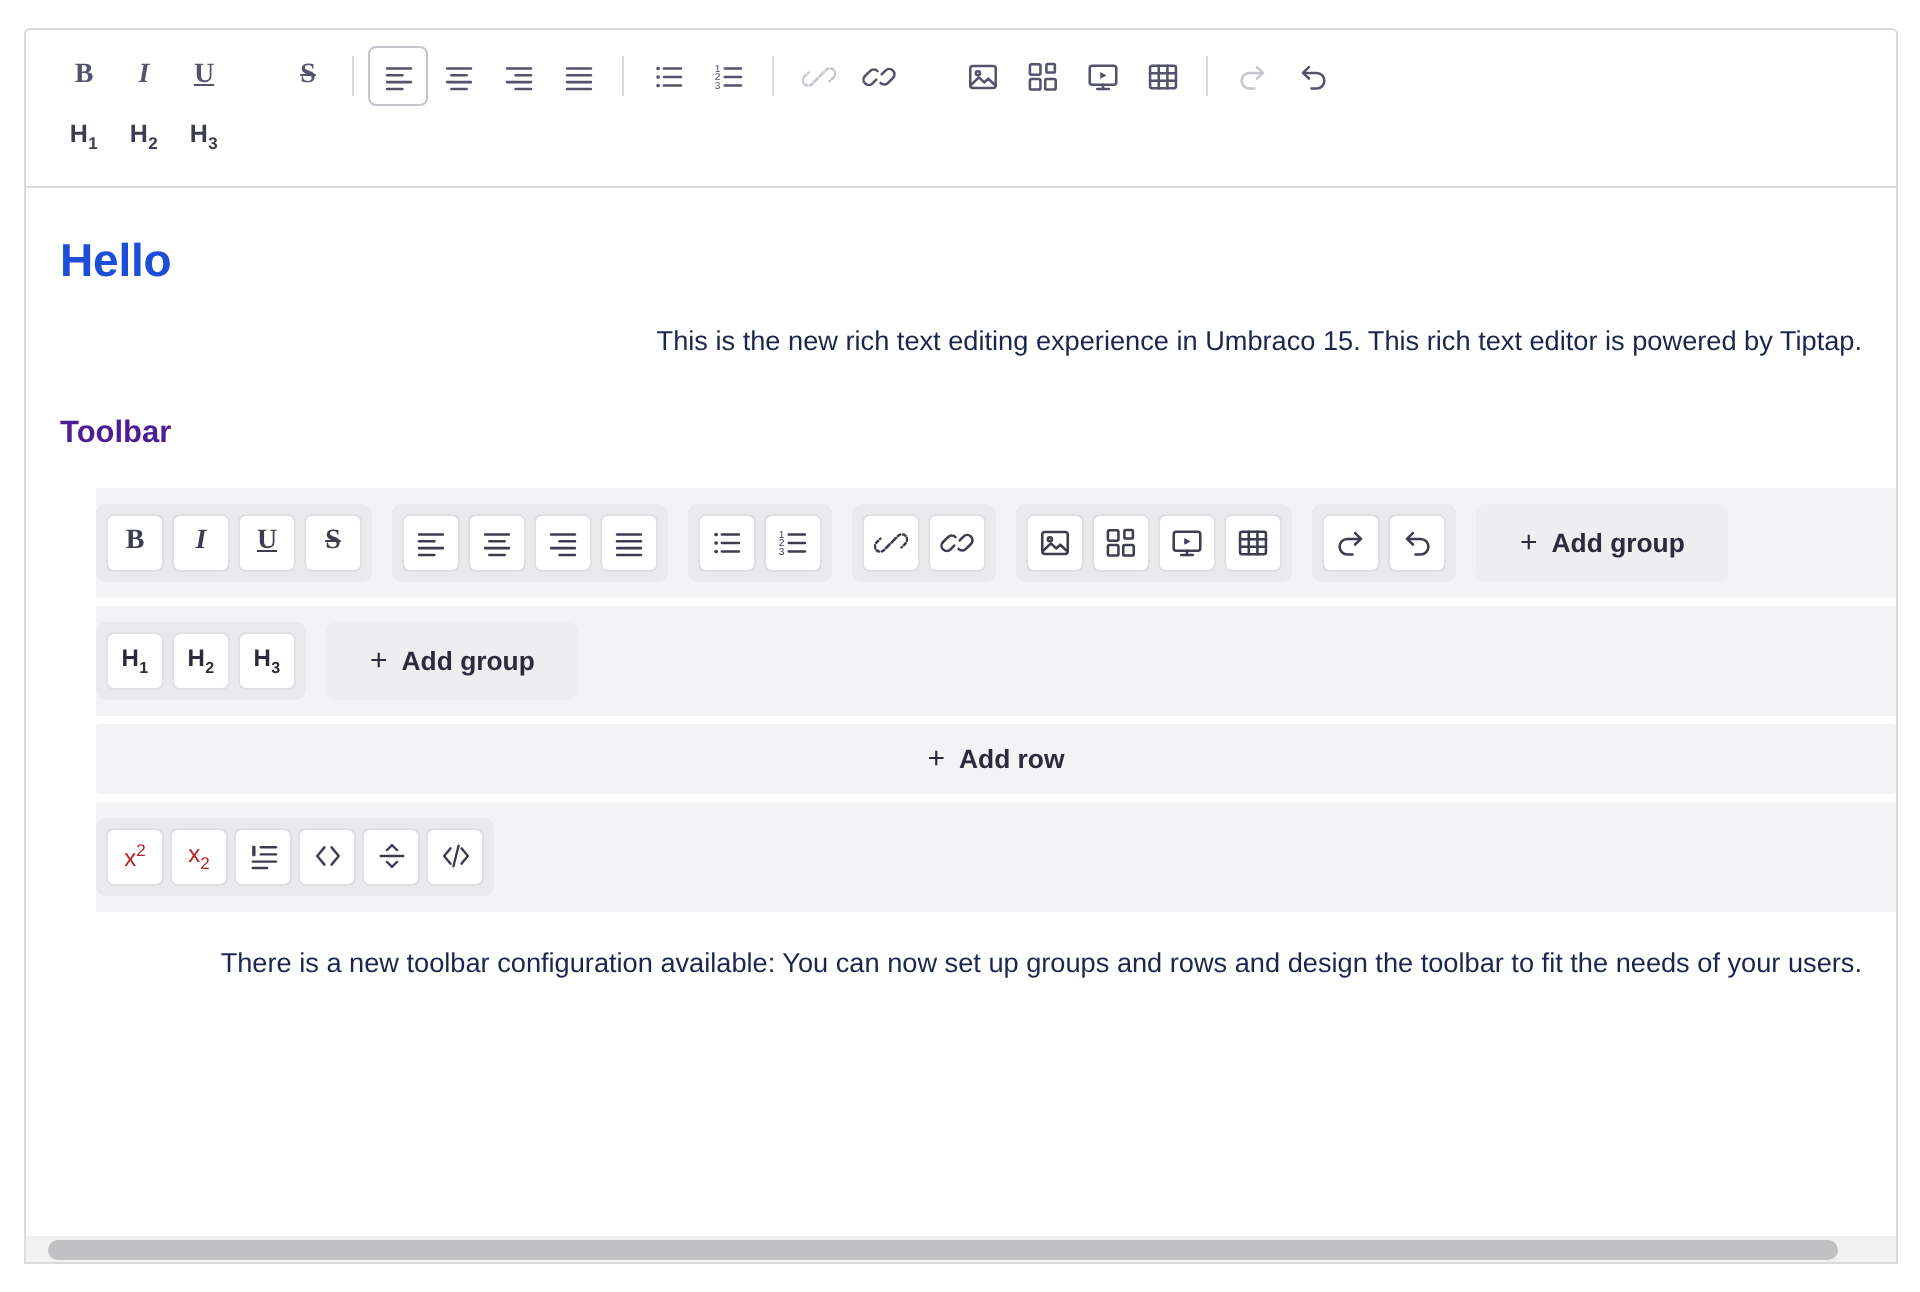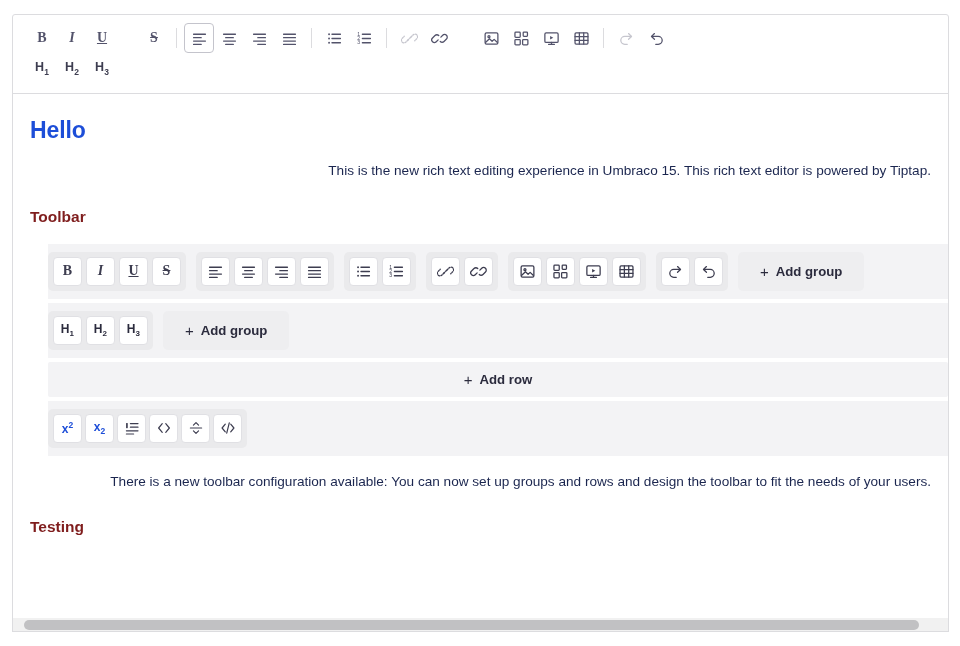--- a/index.html
+++ b/index.html
@@ -92,21 +92,21 @@
     font-size: 23px;
     font-weight: 700;
     color: #1d4ed8;
     margin: 22px 0 0 0;
     line-height: 1.25;
     letter-spacing: -0.1px;
   }
   .doc-h2 {
     font-size: 15.5px;
     font-weight: 700;
-    color: #7f1d1d;
+    color: #4c1d95;
     margin: 24px 0 0 0;
     line-height: 1.3;
   }
   .doc-p {
     font-size: 13.6px;
     color: #1b264f;
     margin: 14px 0 0 0;
     line-height: 1.75;
     text-align: right;
   }
@@ -154,22 +154,22 @@
   .tb-btn svg { display: block; }
   .tb-head {
     font-size: 12px;
     font-weight: 700;
     color: #2b2b3d;
     letter-spacing: 0.2px;
   }
   .tb-head sub { font-size: 8px; font-weight: 700; }
   .tb-sup {
     font-size: 12px;
-    font-weight: 700;
-    color: #1d4ed8;
+    font-weight: 400;
+    color: #b91c1c;
   }
   .tb-sup sup { font-size: 8.5px; }
   .tb-sup sub { font-size: 8.5px; }
 
   .add-group-btn {
     background: #eeeef0;
     border: none;
     border-radius: 5px;
     height: 39px;
     padding: 0 22px;
@@ -584,21 +584,20 @@
                   <line x1="11.6" y1="3.6" x2="8.4" y2="16.4"></line>
                 </svg>
               </div>
             </div>
           </div>
         </div>
       </div>
 
     <p class="doc-p wide">There is a new toolbar configuration available: You can now set up groups and rows and design the toolbar to fit the needs of your users.</p>
 
-    <h2 class="doc-h2">Testing</h2>
 
 
   </div>
 </div>
 
 <div class="hscroll-track">
   <div class="hscroll-thumb"></div>
 </div>
 
 </body></html>

